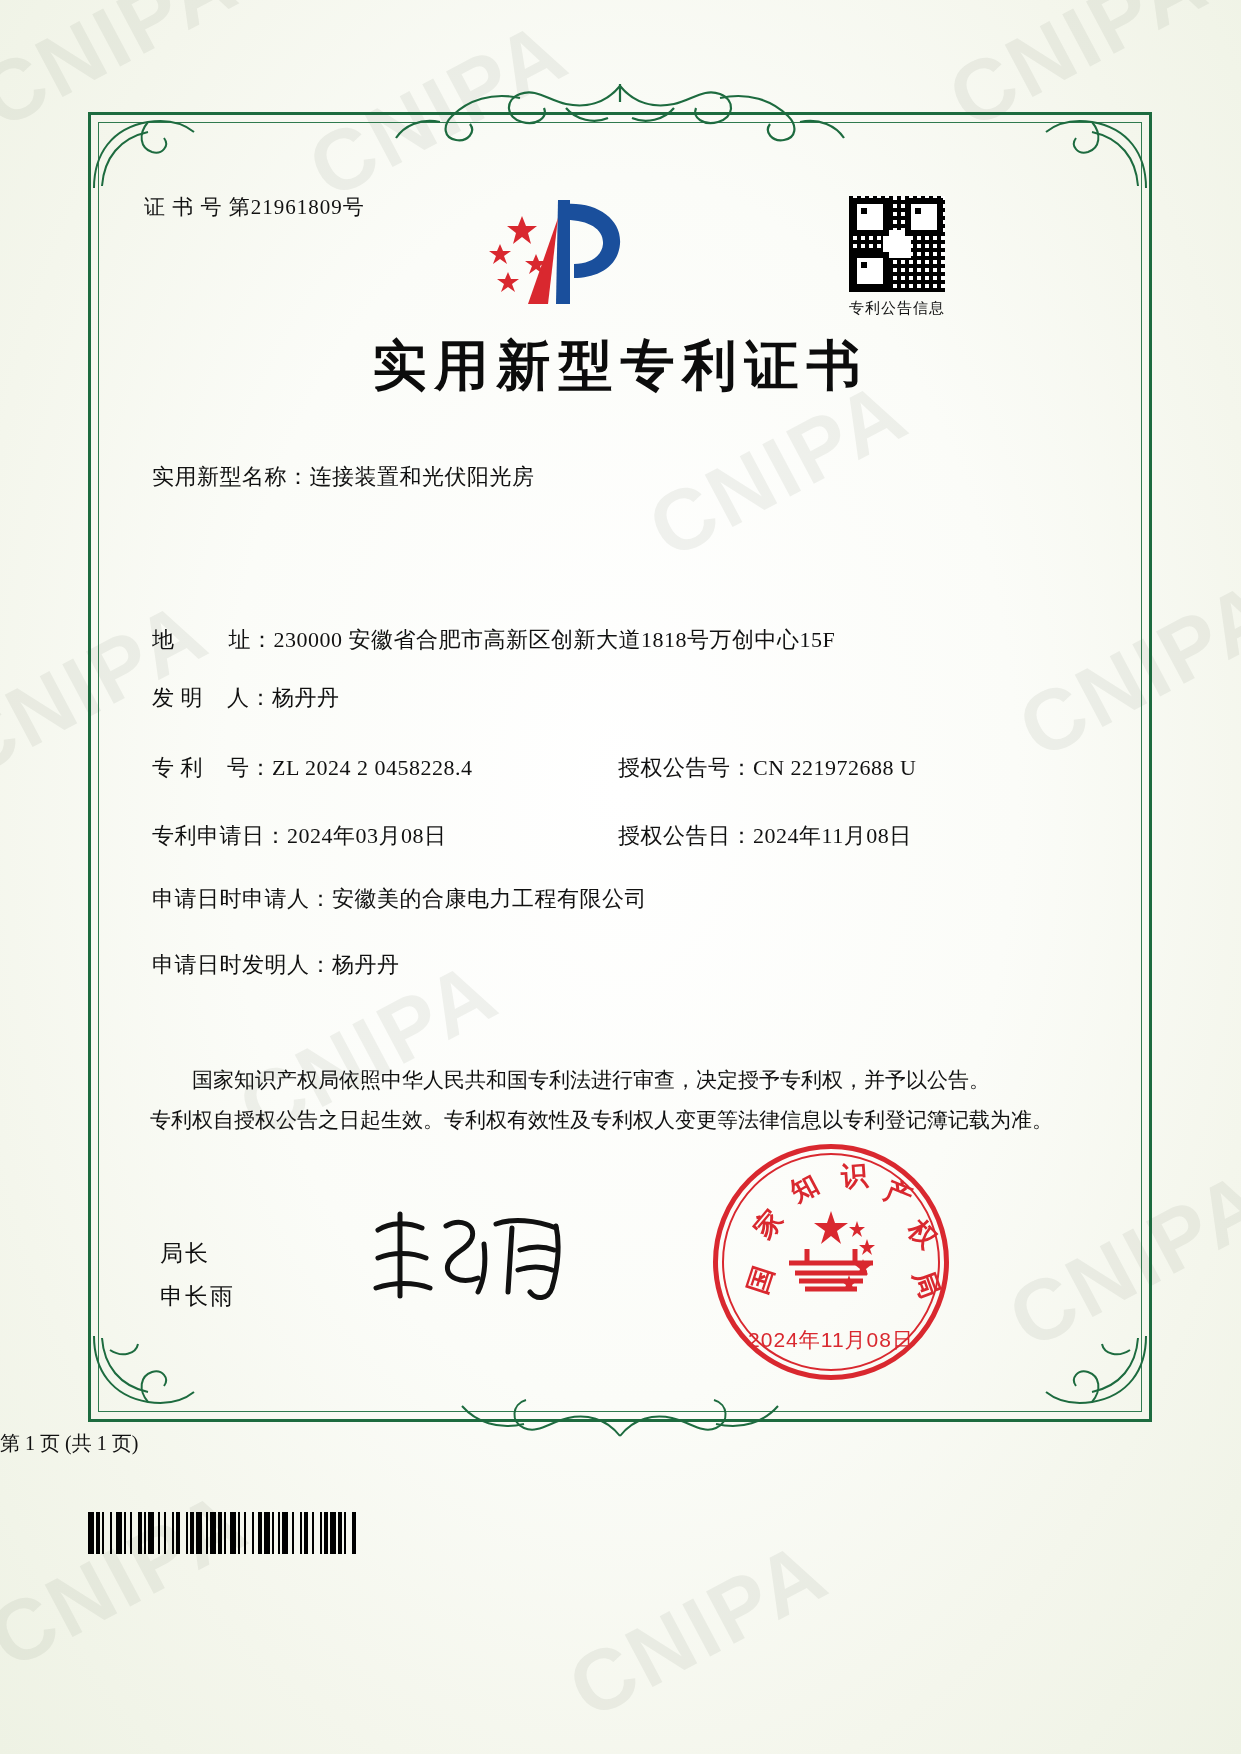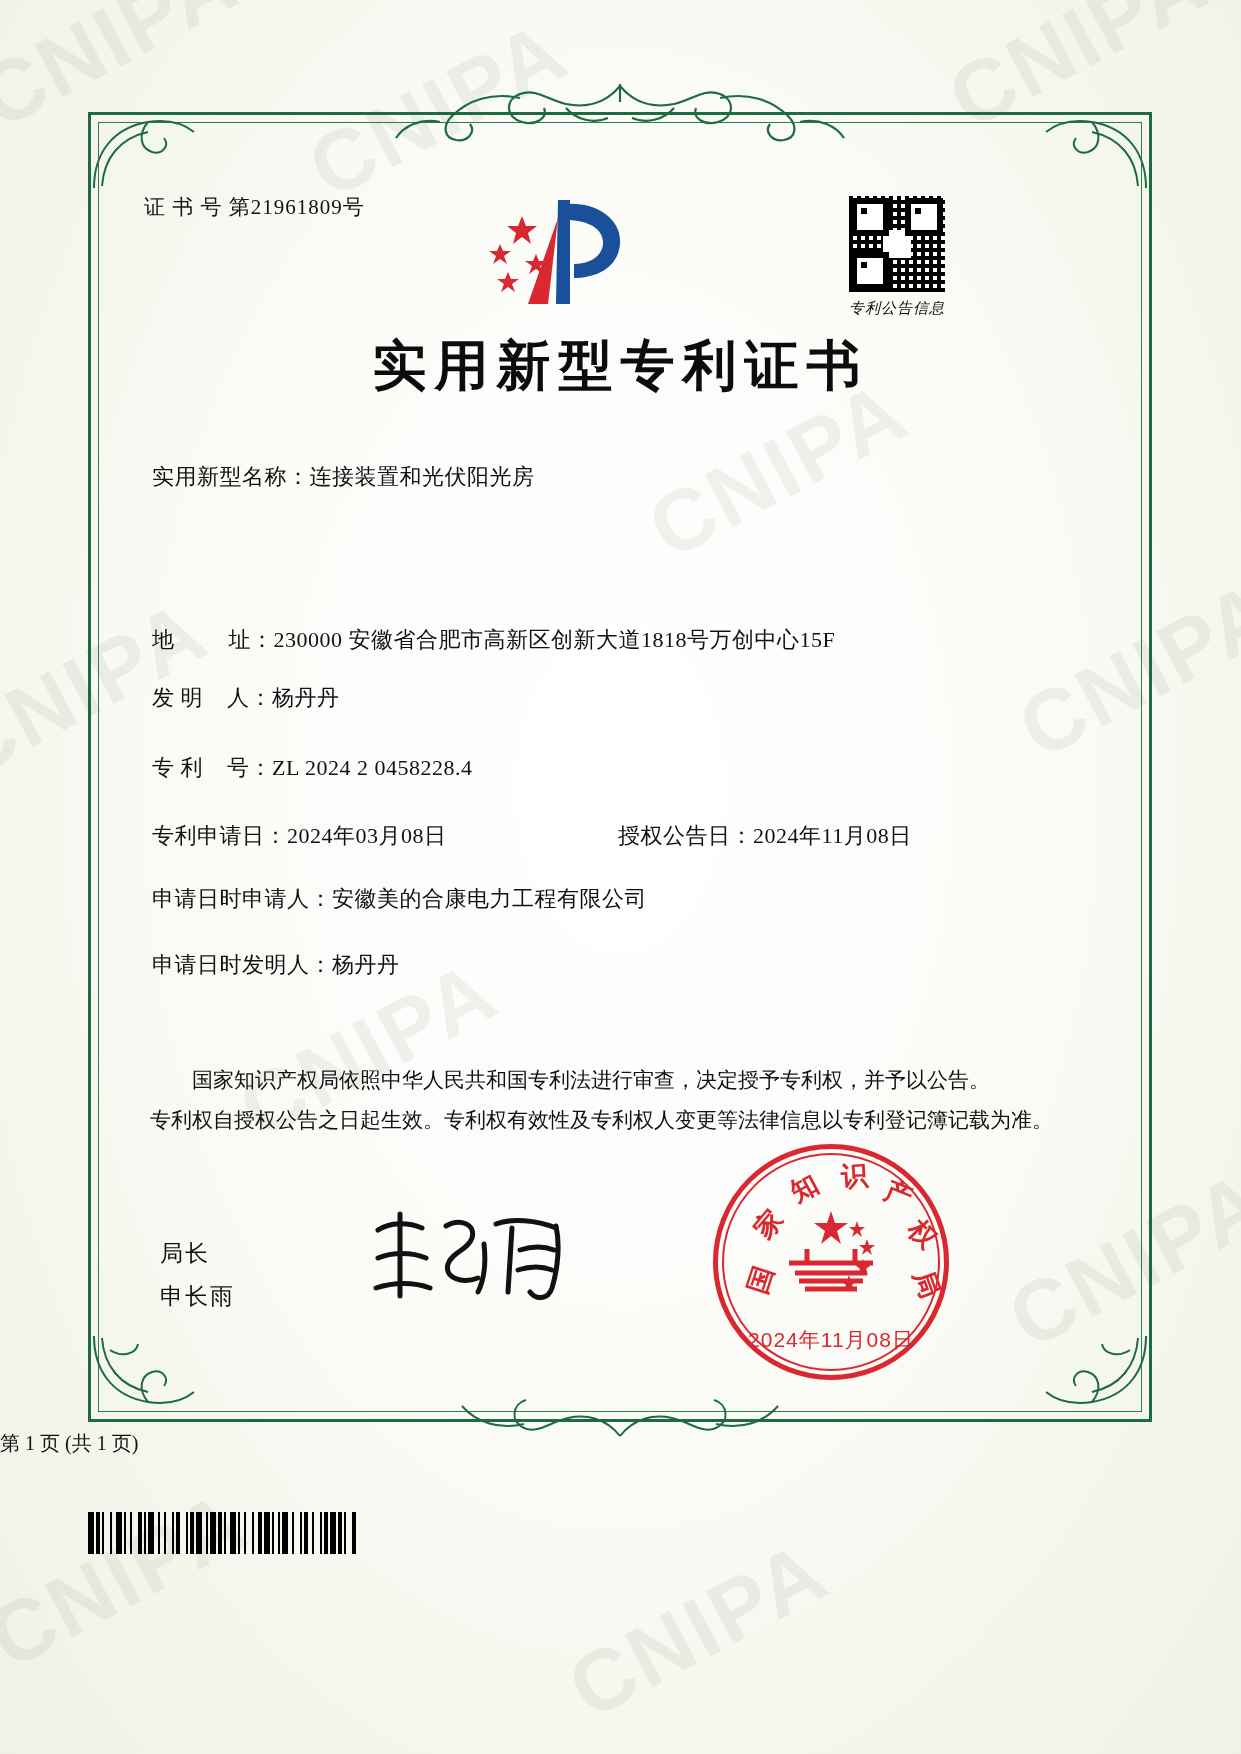--- a/index.html
+++ b/index.html
@@ -140,21 +140,20 @@
     left: 34px; top: 34px; width: 28px; height: 28px;
     background:#fff;
   }
   #qr-caption {
     font-family: "Liberation Sans", "DejaVu Sans", sans-serif;
     font-size: 15px;
     color: #111;
     margin-top: 7px;
     white-space: nowrap;
     letter-spacing: 1px;
-    font-style: italic;
   }
 
   #main-title {
     position: absolute;
     left: 0;
     right: 0;
     top: 330px;
     text-align: center;
     font-family: "Liberation Serif", serif;
     font-weight: bold;
@@ -402,20 +401,23 @@
   </div>
 
   <div class="field" style="left:152px; top:884px;">
     <span class="label-spread">申请日时申请人</span><span>：</span><span class="fval">安徽美的合康电力工程有限公司</span>
   </div>
 
   <div class="field" style="left:152px; top:950px;">
     <span class="label-spread">申请日时发明人</span><span>：</span><span class="fval">杨丹丹</span>
   </div>
 
+  <div class="field" style="left:618px; top:753px;">
+    <span class="label-spread">授权公告号</span><span>：</span><span class="fval">CN 221972688 U</span>
+  </div>
 
   <div class="field" style="left:618px; top:821px;">
     <span class="label-spread">授权公告日</span><span>：</span><span class="fval">2024年11月08日</span>
   </div>
 
   <div id="statement">
     <p id="stmt1">国家知识产权局依照中华人民共和国专利法进行审查，决定授予专利权，并予以公告。</p>
     <p>专利权自授权公告之日起生效。专利权有效性及专利权人变更等法律信息以专利登记簿记载为准。</p>
   </div>
 

